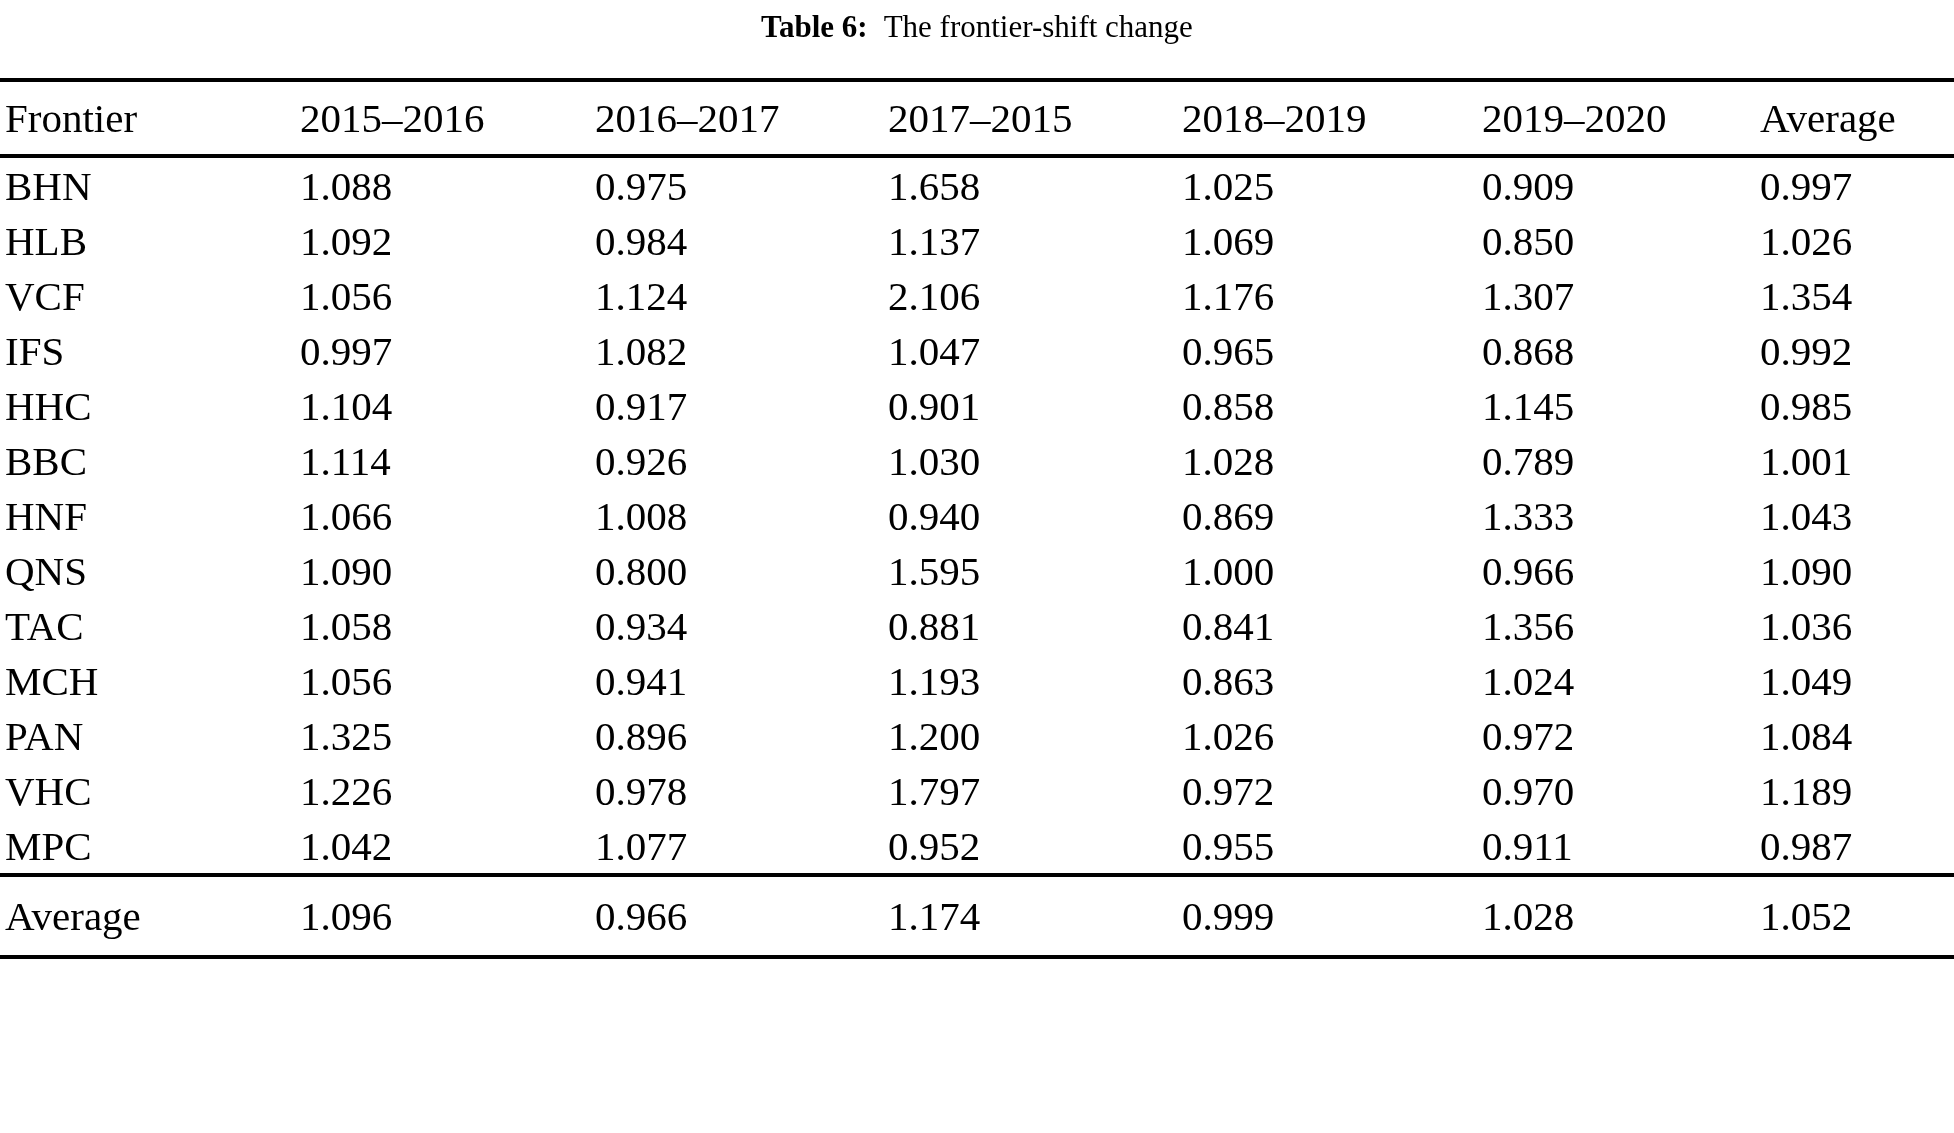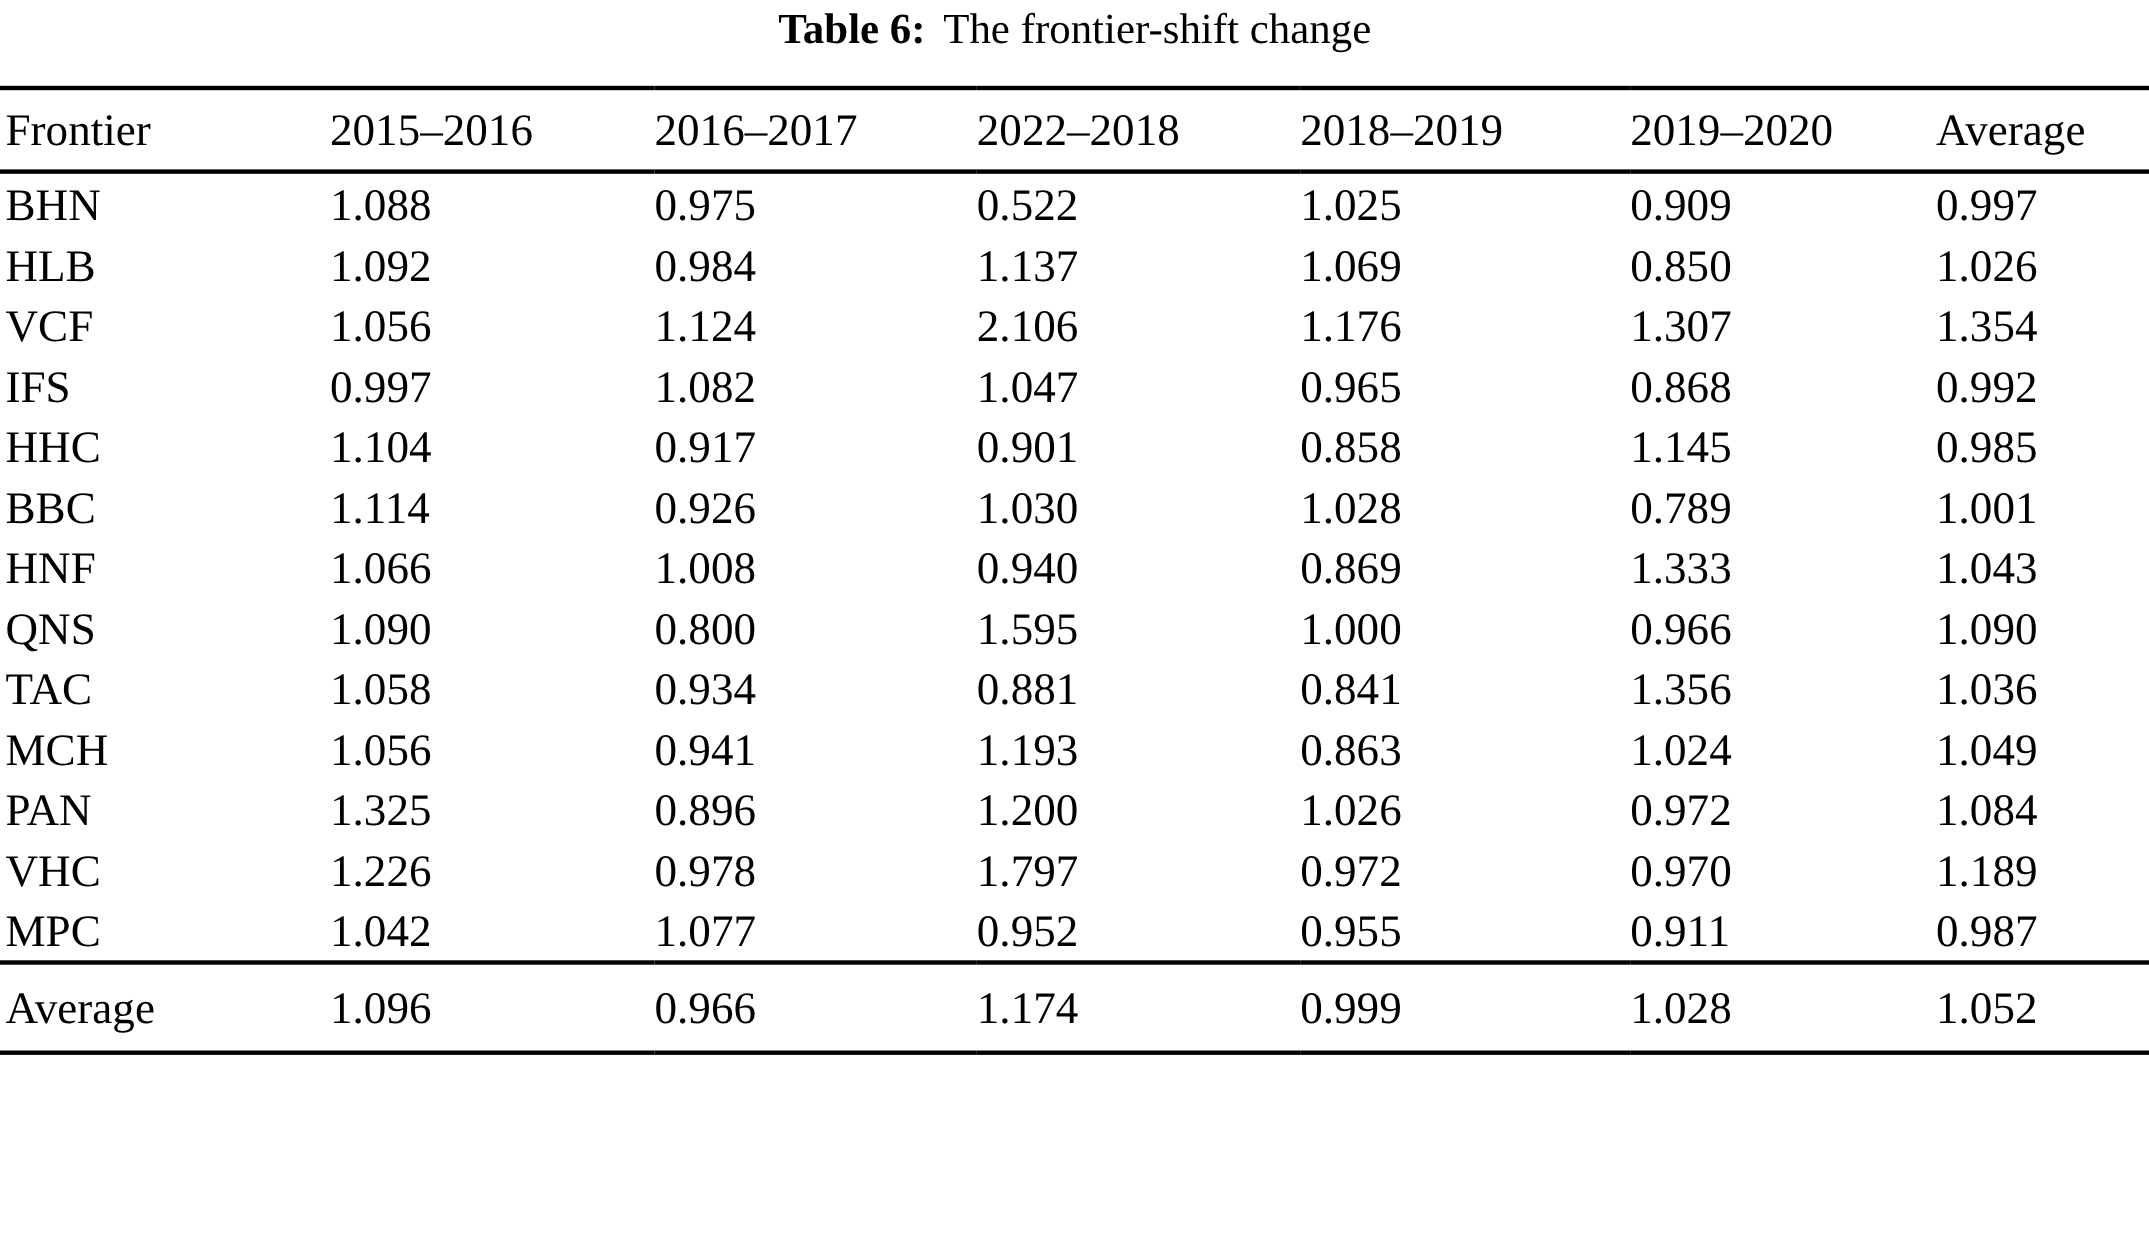--- a/index.html
+++ b/index.html
@@ -9,21 +9,21 @@
   body {
     width: 1954px;
     height: 1133px;
     background: #ffffff;
     color: #000000;
     font-family: "Liberation Serif", "DejaVu Serif", serif;
     overflow: hidden;
   }
   .caption {
     text-align: center;
-    font-size: 39px;
+    font-size: 31px;
     line-height: 50px;
     padding-top: 2px;
     white-space: nowrap;
   }
   .cap-label {
     font-weight: 700;
   }
   .cap-title {
     margin-left: 16px;
   }
@@ -81,32 +81,32 @@
       <col class="c3">
       <col class="c4">
       <col class="c5">
       <col class="c6">
   </colgroup>
   <thead>
     <tr id="header-row">
         <th>Frontier</th>
         <th>2015–2016</th>
         <th>2016–2017</th>
-        <th>2022–2018</th>
+        <th>2017–2015</th>
         <th>2018–2019</th>
         <th>2019–2020</th>
         <th>Average</th>
       </tr>
   </thead>
   <tbody id="table-body">
       <tr>
         <td>BHN</td>
         <td>1.088</td>
         <td>0.975</td>
-        <td>0.522</td>
+        <td>1.658</td>
         <td>1.025</td>
         <td>0.909</td>
         <td>0.997</td>
       </tr>
       <tr>
         <td>HLB</td>
         <td>1.092</td>
         <td>0.984</td>
         <td>1.137</td>
         <td>1.069</td>

